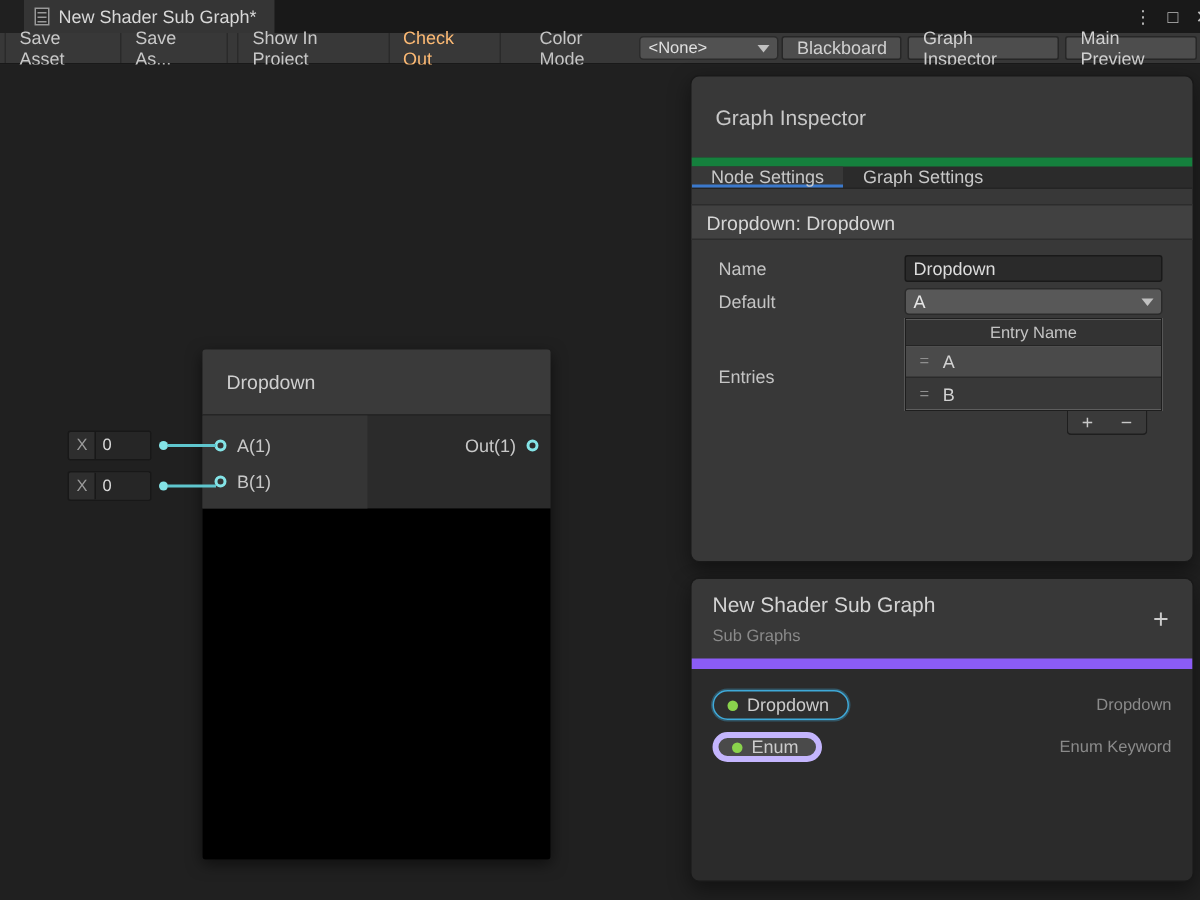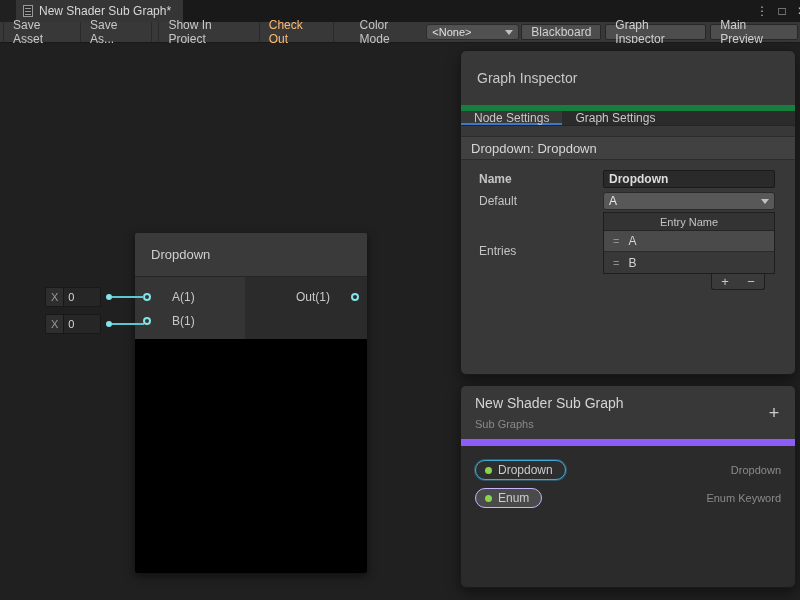--- a/index.html
+++ b/index.html
@@ -54,21 +54,21 @@
   
   .canvas { position: absolute; top: 43px; left: 0; width: 800px; height: 557px; background: #202020; }
   .node { position: absolute; left: 135px; top: 190px; width: 232px; box-shadow: 0 3px 10px rgba(0,0,0,0.55); border-radius: 2px; }
   .node-title {
     height: 44px; background: #3a3a3a; display: flex; align-items: center;
     padding-left: 16px; font-size: 13px; color: #cfcfcf;
     border-bottom: 1px solid #252525; border-radius: 2px 2px 0 0;
   }
   .node-body { height: 62px; display: flex; background: #2b2b2b; }
   .node-inputs { width: 110px; background: #353535; padding-top: 8px; }
-  .port-row { height: 24px; display: flex; align-items: center; gap: 21px; padding-left: 8px; font-size: 12px; color: #c8c8c8; }
+  .port-row { height: 24px; display: flex; align-items: center; gap: 7px; padding-left: 8px; font-size: 12px; color: #c8c8c8; }
   .port-ring { width: 8px; height: 8px; border: 2px solid #84e4e7; border-radius: 50%; background: transparent; flex: 0 0 auto; }
   .node-outputs { flex: 1; padding-top: 8px; }
   .port-row.out { justify-content: flex-end; padding-right: 8px; padding-left: 0; }
   .node-preview { height: 234px; background: #000; border-radius: 0 0 2px 2px; }
 
   .valnode {
     position: absolute; width: 56px; height: 20px; background: #2e2e2e;
     border: 1px solid #181818; border-radius: 2px; display: flex; align-items: center;
     font-size: 11px; overflow: hidden;
   }
@@ -83,21 +83,21 @@
     border-radius: 6px; box-shadow: 0 5px 14px rgba(0,0,0,0.45); overflow: hidden;
   }
   .inspector { left: 460px; top: 50px; width: 336px; height: 325px; }
   .insp-header { height: 54px; display: flex; align-items: center; padding: 0 16px; font-size: 14px; color: #c8c8c8; }
   .tabs { display: flex; height: 21px; background: #2b2b2b; border-top: 6px solid #15803d; border-bottom: 1px solid #242424; }
   .tabitem { padding: 0 13px; display: flex; align-items: center; font-size: 12px; color: #c8c8c8; }
   .tabitem.active { background: #383838; box-shadow: inset 0 -2px 0 #3b79cc; }
   .section { height: 24px; background: #414141; border-top: 1px solid #2c2c2c; border-bottom: 1px solid #2c2c2c; display: flex; align-items: center; padding: 0 10px; font-size: 13px; color: #d6d6d6; margin-top: 10px; }
   .row { display: flex; align-items: center; padding: 0 20px 0 18px; }
   .row .lbl { width: 124px; font-size: 12px; color: #c4c4c4; flex: 0 0 auto; }
-  .row.name { margin-top: 10px; font-weight: bold; }
+  .row.name { margin-top: 10px; }
   .row.default { margin-top: 4px; }
   .row.entries { margin-top: 2px; align-items: center; }
   .textfield { flex: 1; height: 18px; background: #2a2a2a; border: 1px solid #191919; border-radius: 2px; display: flex; align-items: center; padding: 0 5px; font-size: 12px; color: #dcdcdc; }
   .selectfield { flex: 1; height: 18px; background: #585858; border: 1px solid #2a2a2a; border-radius: 3px; display: flex; align-items: center; justify-content: space-between; padding: 0 5px; font-size: 12px; color: #e6e6e6; }
   .listwrap { flex: 1; }
   .listbox { background: #e5e5e5; border: 1px solid #1e1e1e; }
   .list-header { height: 18px; display: flex; align-items: center; justify-content: center; font-size: 11px; color: #c4c4c4; background: #333333; border-bottom: 1px solid #242424; }
   .list-row { height: 21px; display: flex; align-items: center; gap: 9px; padding: 0 9px; font-size: 12px; color: #d2d2d2; background: #383838; border-bottom: 1px solid #2a2a2a; }
   .list-row:last-child { border-bottom: none; }
   .list-row.selected { background: #4a4a4a; }
@@ -109,21 +109,21 @@
   
   .blackboard { left: 460px; top: 385px; width: 336px; height: 203px; background: #2b2b2b; }
   .bb-header { background: #383838; border-bottom: 7px solid #8b5cf6; padding: 9px 14px 9px; position: relative; }
   .bb-title { font-size: 14px; color: #d4d4d4; }
   .bb-sub { font-size: 11px; color: #8a8a8a; margin-top: 7px; }
   .bb-add { position: absolute; right: 12px; top: 50%; transform: translateY(-50%); font-size: 18px; color: #cccccc; width: 18px; text-align: center; }
   .bb-row { display: flex; align-items: center; justify-content: space-between; padding: 0 14px; margin-top: 8px; }
   .bb-row.firstrow { margin-top: 14px; }
   .pill { display: flex; align-items: center; gap: 6px; height: 20px; padding: 0 12px 0 9px; border-radius: 10px; font-size: 12px; color: #cccccc; }
   .pill.selected { background: #2e2e2e; border: 1px solid #3fa9d8; box-shadow: 0 0 0 1px rgba(63,169,216,0.35); }
-  .pill.normal { background: #4a4a4a; border: 1px solid #c4b5fd; }
+  .pill.normal { background: #4a4a4a; border: 4px solid #c4b5fd; }
   .greendot { width: 7px; height: 7px; border-radius: 50%; background: #8ad34c; flex: 0 0 auto; }
   .bb-type { font-size: 11px; color: #8a8a8a; }
 </style>
 </head>
 <body>
 
 <div class="titlebar">
   <div class="tab">
     <span class="doc-icon"></span>
     <span>New Shader Sub Graph*</span>

